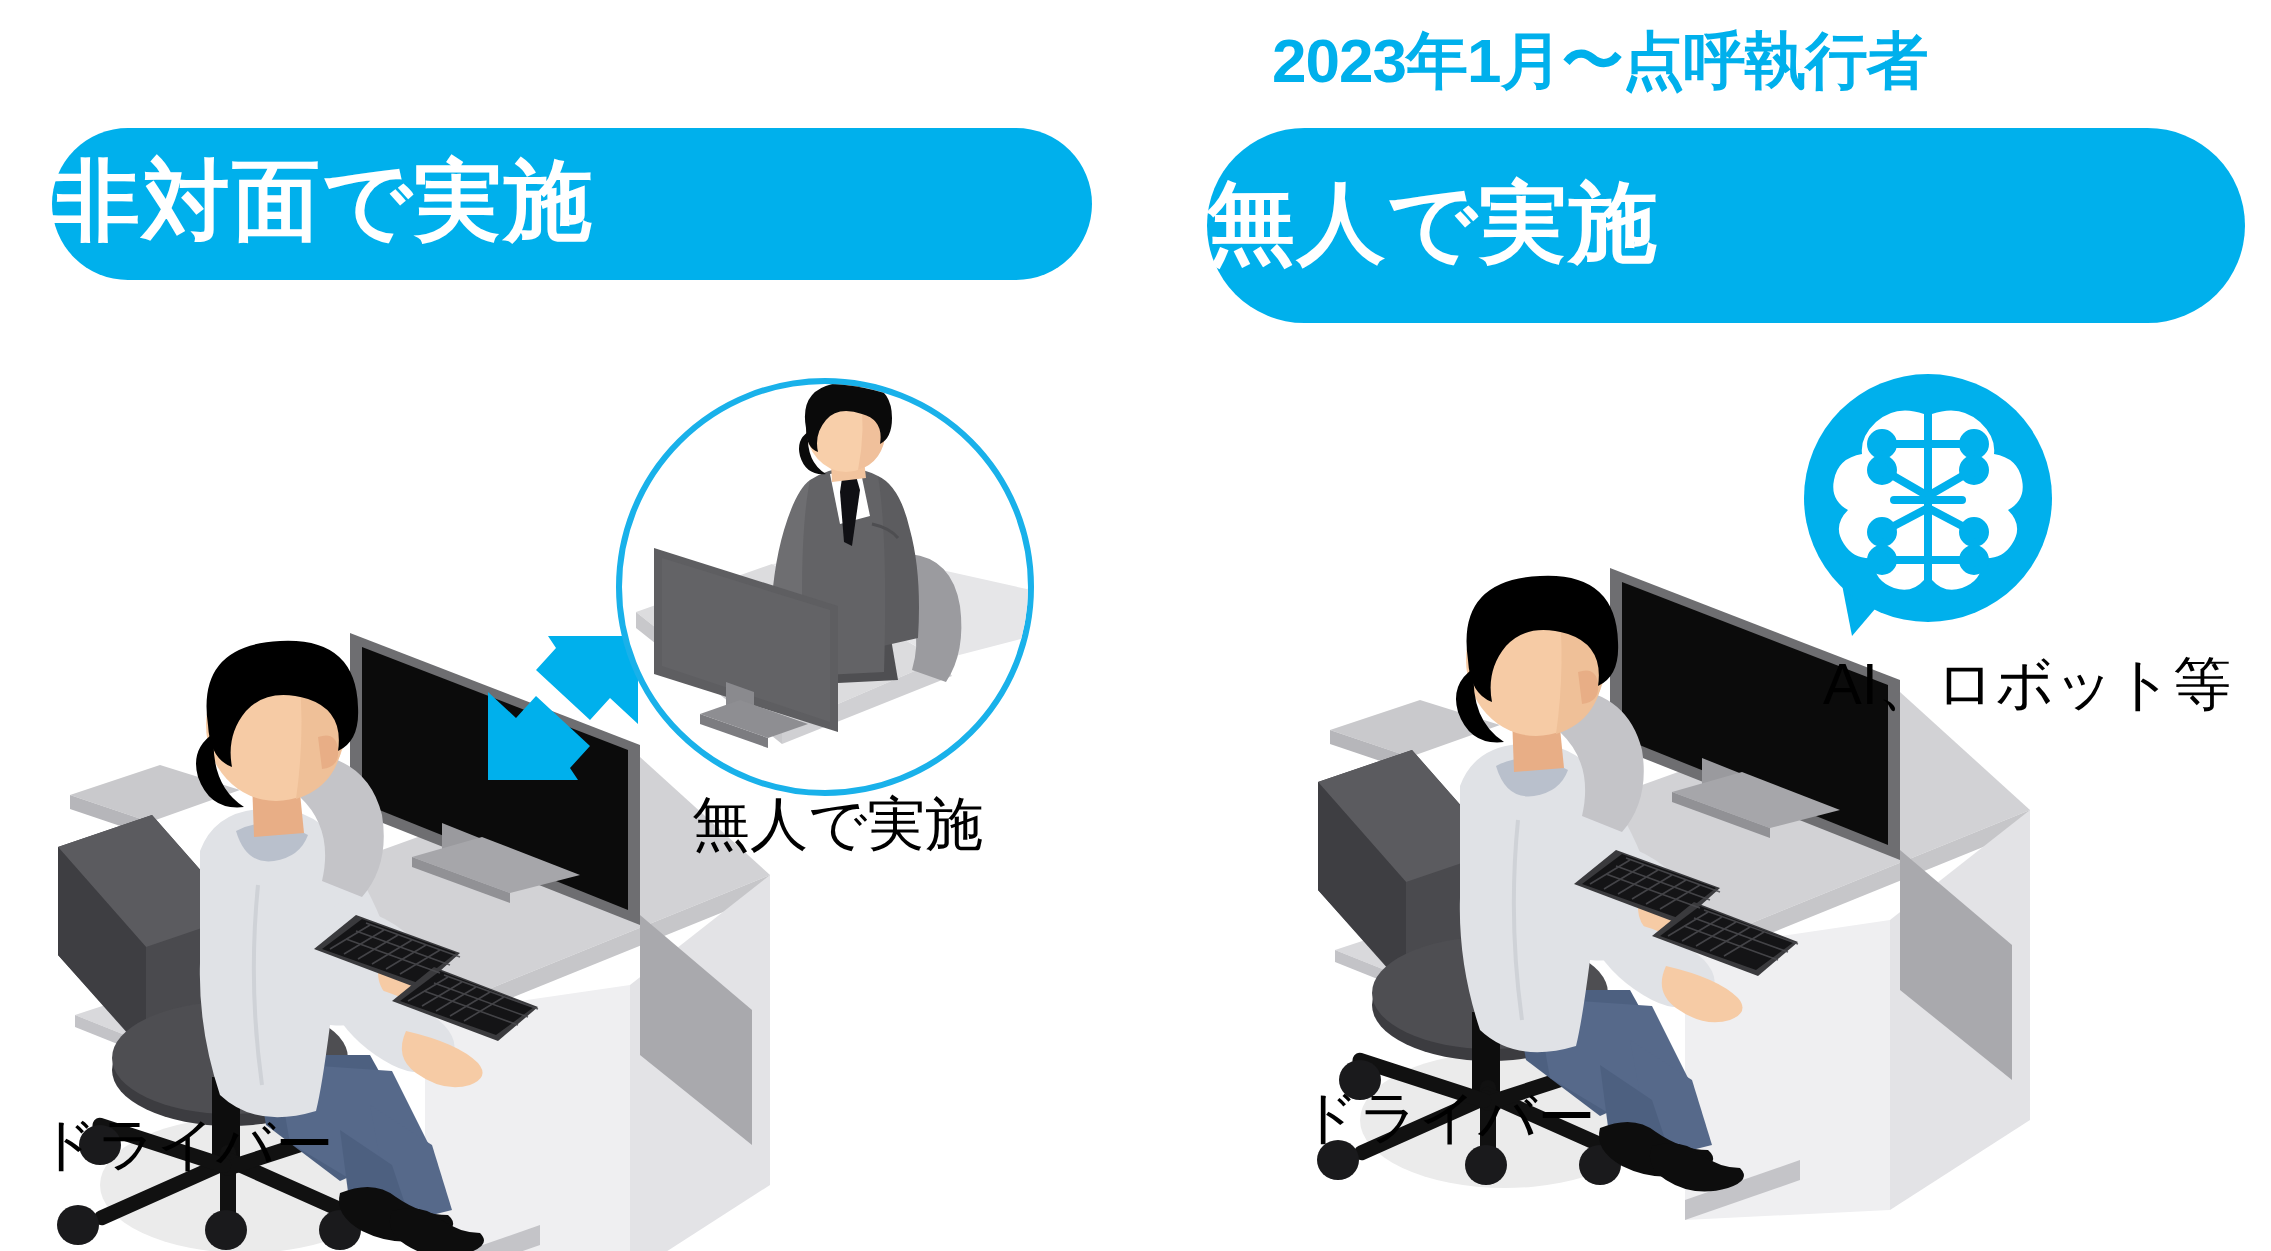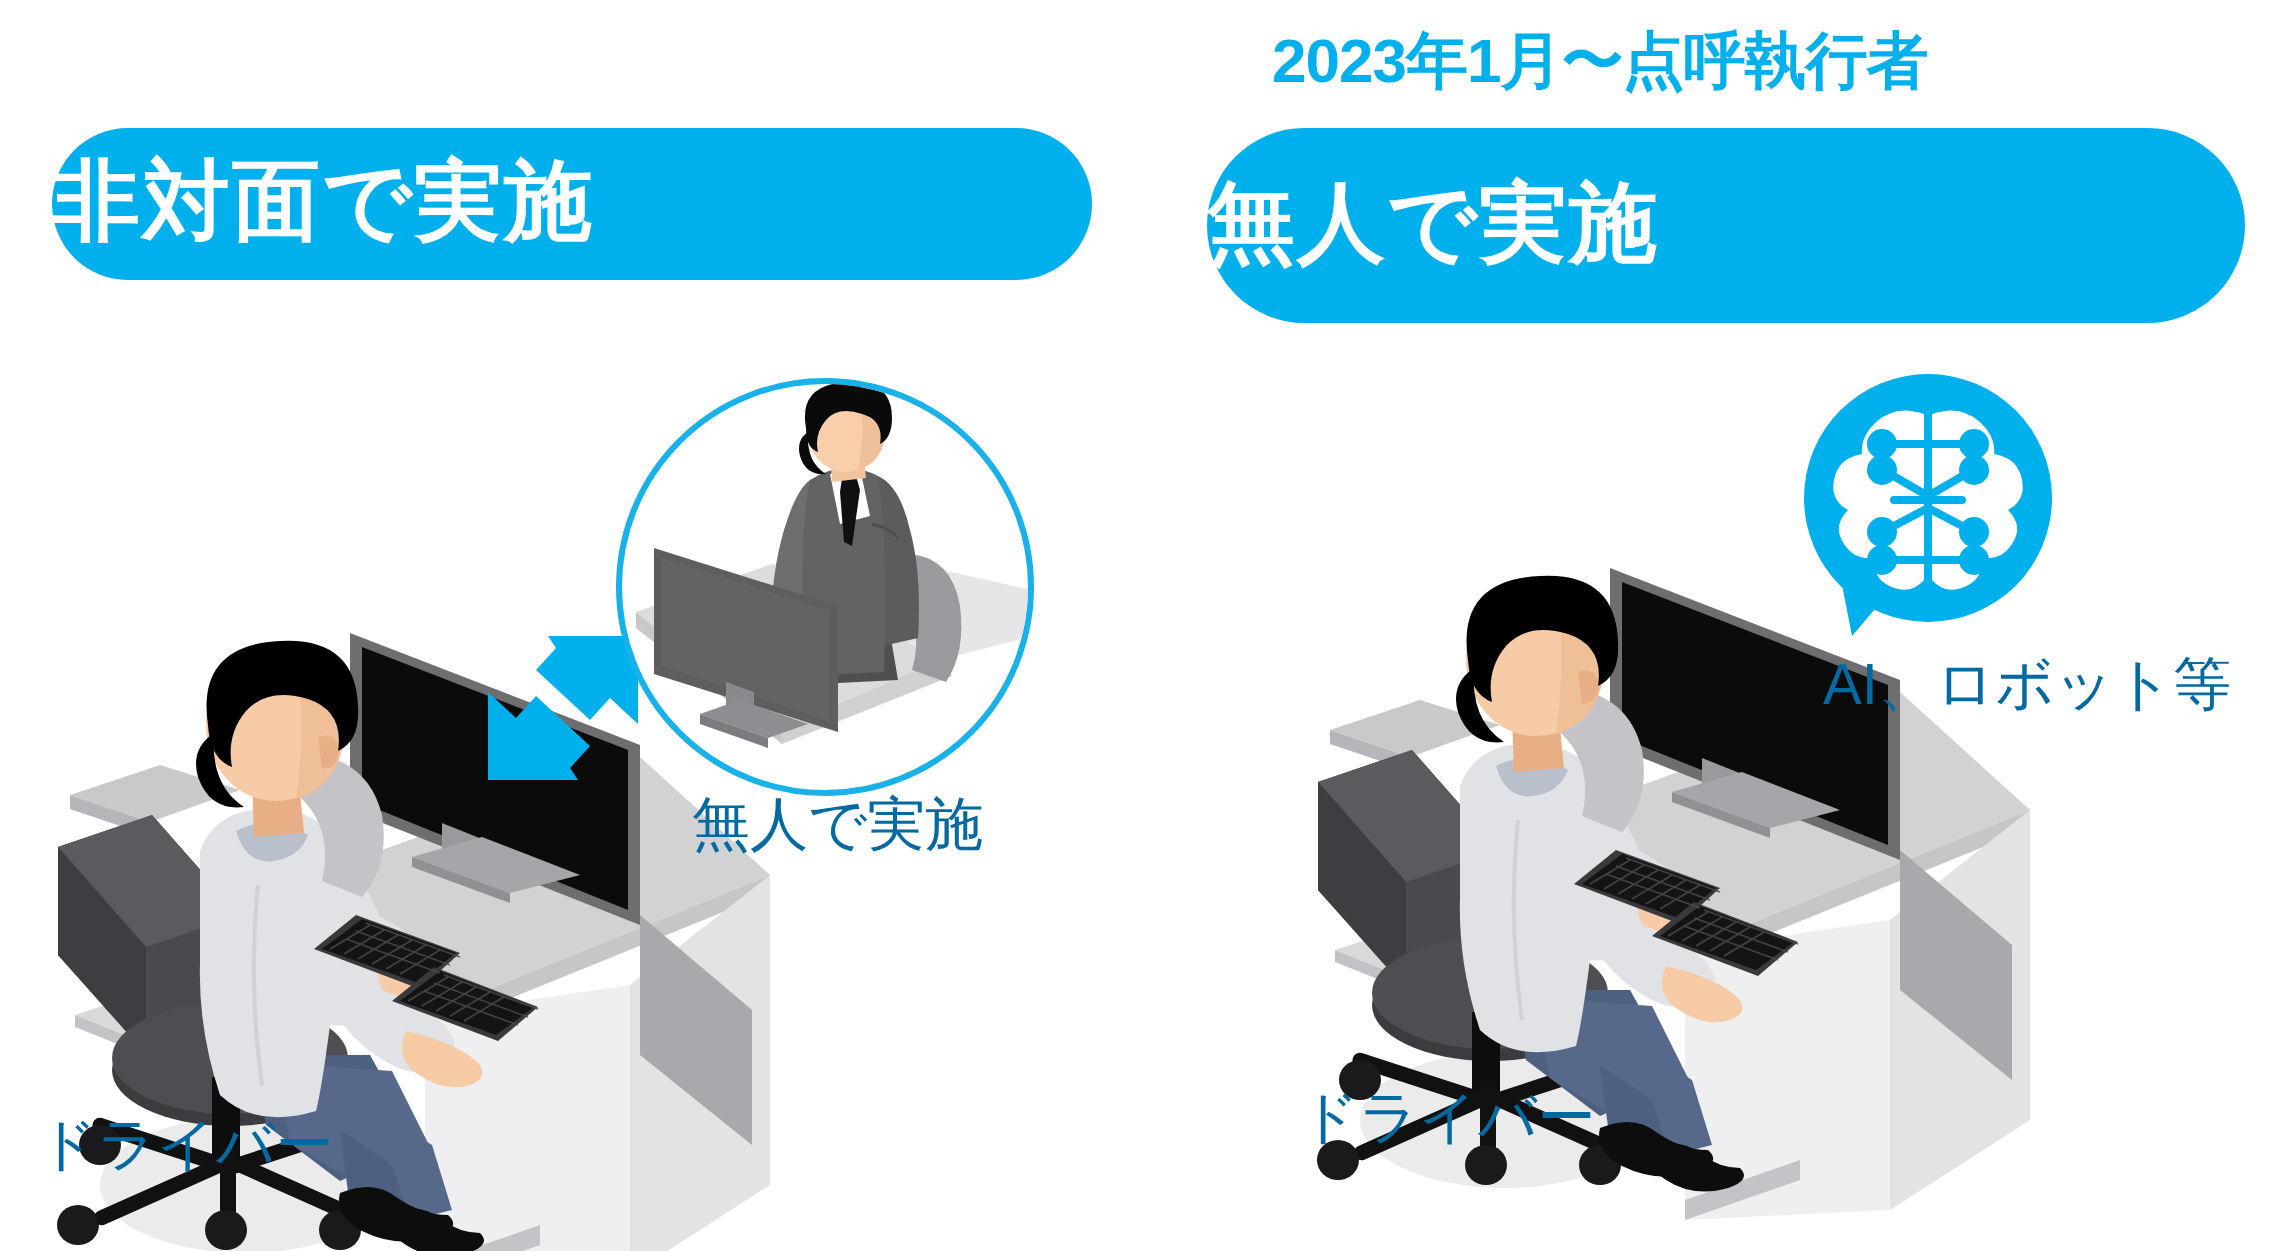--- a/index.html
+++ b/index.html
@@ -37,21 +37,21 @@
     white-space:nowrap;
     line-height:1;
     transform:translateY(-3px);
   }
   #pill-left  { left:52px;   top:128px; width:1040px; height:152px; }
   #pill-right { left:1207px; top:128px; width:1038px; height:195px; }
 
   
   .caption {
     position:absolute;
-    color:#0369a1;
+    color:#000000;
     font-size:58px;
     white-space:nowrap;
     line-height:1;
   }
   #caption-operator { left:692px;  top:795px; }
   #caption-ai       { left:1823px; top:655px; }
   #caption-driver-l { left:38px;   top:1115px; }
   #caption-driver-r { left:1300px; top:1088px; }
 
   

